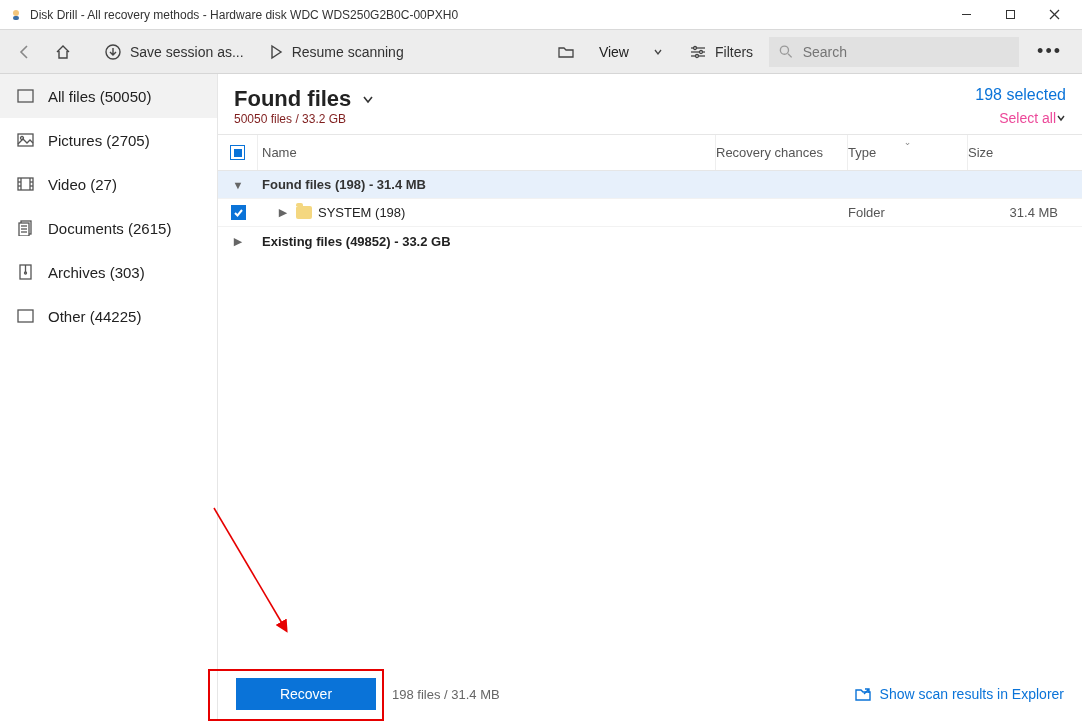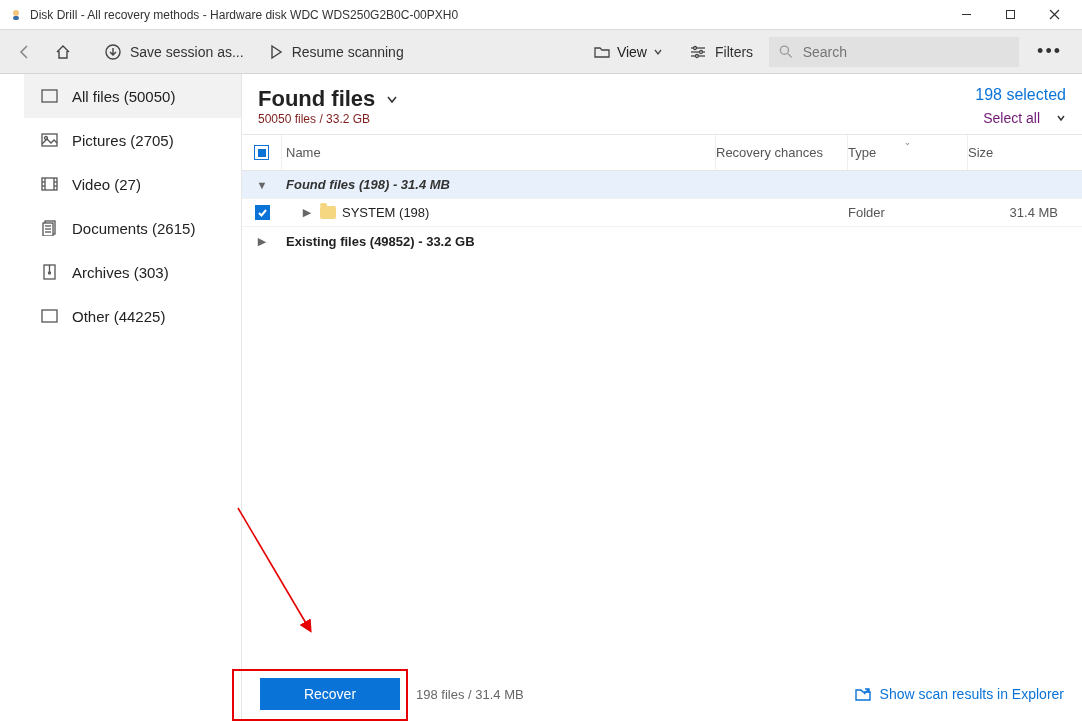--- a/index.html
+++ b/index.html
@@ -50,39 +50,38 @@
     align-items: center;
     gap: 8px;
     padding: 6px 10px;
     cursor: pointer;
     color: #333;
     font-size: 14px;
   }
   .tb-icononly { padding: 6px 8px; }
   .tb-sep { width: 6px; }
   .toolbar .right { margin-left: auto; display:flex; align-items:center; gap:6px; }
-  .view-drop { display:flex; align-items:center; gap:6px; padding:6px 10px; cursor:pointer; font-size:14px;}
+  .view-drop { display:flex; align-items:center; gap:24px; padding:6px 10px; cursor:pointer; font-size:14px;}
   .searchbox {
     width: 250px; height: 30px;
     background: #e1e1e1;
     display:flex; align-items:center; gap:8px;
     padding: 0 10px;
     color: #8a8a8a;
   }
   .searchbox input {
     border:none; background:transparent; outline:none;
     font-size: 14px; color:#555; width:100%;
   }
   .more-btn { padding:6px 12px; cursor:pointer; font-size:18px; letter-spacing:2px; color:#333;}
 
   
   .main {
     display:flex;
     height: calc(721px - 30px - 44px);
-    padding-left: 24px;
   }
   .sidebar {
     width: 218px;
     border-right: 1px solid #e6e6e6;
     background:#fff;
   }
   .side-item {
     display:flex; align-items:center; gap:14px;
     height:44px; padding: 0 16px;
     font-size: 15px; color:#222;
@@ -102,21 +101,21 @@
   .content-header {
     padding: 12px 16px 8px 16px;
     display:flex;
     align-items:flex-start;
   }
   .ch-left .title-row { display:flex; align-items:center; gap:10px; }
   .ch-left h2 { margin:0; font-size:22px; font-weight:600; }
   .ch-left .sub { margin-top:0; font-size:12px; color:#7f1d1d; }
   .ch-right { margin-left:auto; text-align:right; }
   .selected-count { color:#0a73d8; font-size:16px; font-weight:400; }
-  .select-all { margin-top:6px; font-size:14px; color:#701a75; cursor:pointer; display:inline-flex; align-items:center; gap:16px;}
+  .select-all { margin-top:6px; font-size:14px; color:#ec4899; cursor:pointer; display:inline-flex; align-items:center; gap:0;}
 
   
   .table-wrap { border-top:1px solid #e6e6e6; }
   .thead {
     display:flex; align-items:center;
     height:36px;
     border-bottom:1px solid #e6e6e6;
     font-size:13px; color:#555;
   }
   .col-check { width:40px; display:flex; justify-content:center; align-items:center;}
@@ -379,21 +378,21 @@
           </div>
         <div class="th col-size last">
             <span>Size</span>
           </div>
       </div>
 
       <div class="row group">
         <div class="col-check">
             <span class="tree-arrow">▼</span>
           </div>
-        <div class="name-cell" style="padding-left:4px;font-style:italic;">
+        <div class="name-cell" style="padding-left:4px;">
             <span>Found files (198) - 31.4 MB</span>
           </div>
         <div class="cell-rec"></div>
           <div class="cell-date"></div>
           <div class="cell-type"></div>
           <div class="cell-size"></div>
       </div>
 
       <div class="row">
         <div class="col-check">

